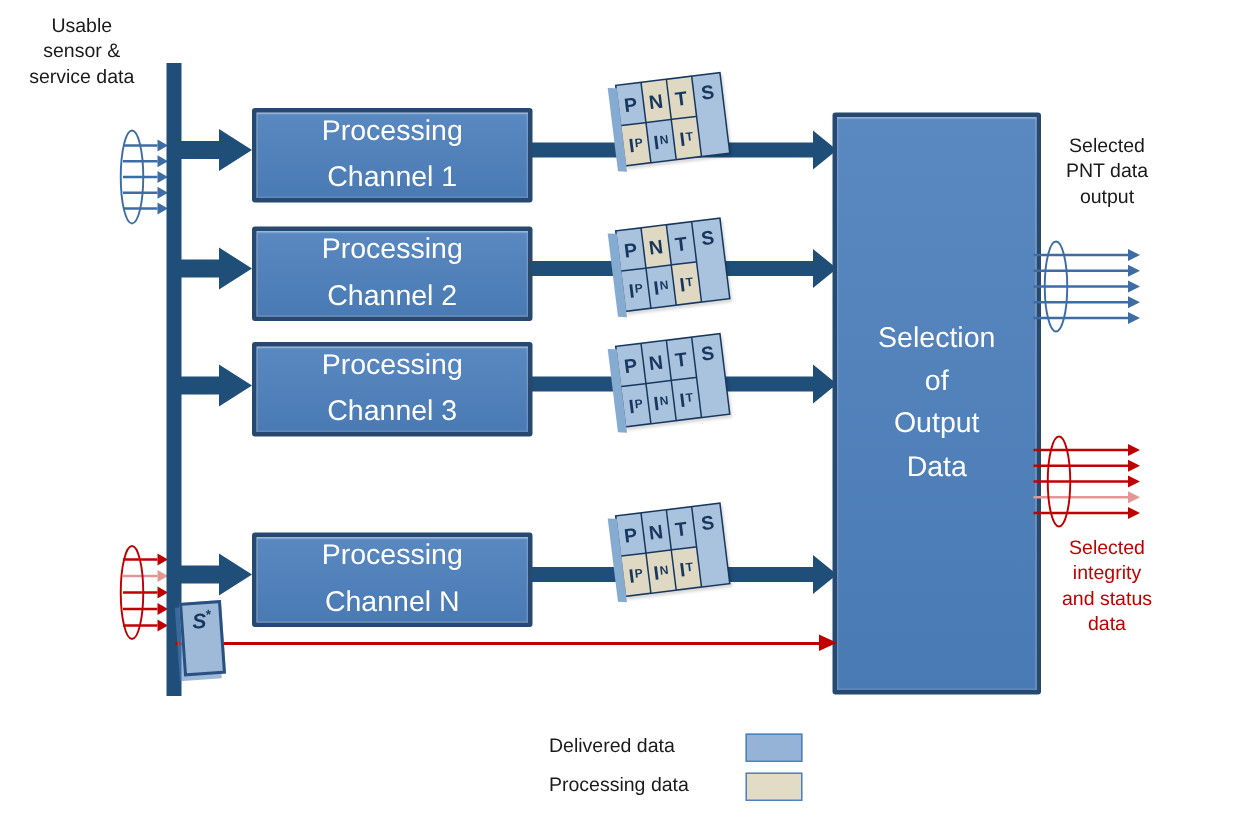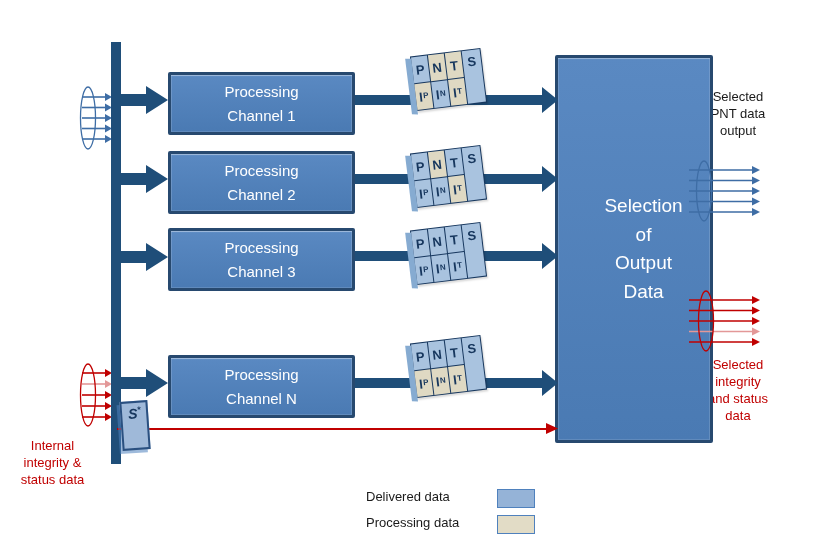--- a/index.html
+++ b/index.html
@@ -6,21 +6,21 @@
   #canvas{position:relative;width:825px;height:545px;background:#fff;overflow:hidden;
           font-family:"Liberation Sans",sans-serif;}
   .abs{position:absolute;}
   .lbl{font-size:13px;line-height:1.32;color:#1a1a1a;text-align:center;white-space:pre-line;}
   .lbl.red{color:#c00000;}
   
   .bus{background:#1f4e79;}
   .pbox{background:linear-gradient(#5a89c2,#4a7ab3);border:3px solid #27496f;border-radius:2px;
         box-shadow:inset 0 1px 1px rgba(255,255,255,.35), inset 0 0 0 1px rgba(255,255,255,.12);
         display:flex;align-items:center;justify-content:center;color:#fff;
-        font-size:15px;line-height:1.6;text-align:center;white-space:pre-line;}
+        font-size:19px;line-height:1.6;text-align:center;white-space:pre-line;}
   .selbox{background:linear-gradient(#5a89c2,#4a7ab3);border:3px solid #27496f;border-radius:2px;
         box-shadow:inset 0 1px 1px rgba(255,255,255,.3), inset 0 0 0 1px rgba(255,255,255,.12);
         display:flex;align-items:center;justify-content:center;color:#fff;
         font-size:19px;line-height:1.5;text-align:center;white-space:pre-line;z-index:1;}
   
   svg.fan{position:absolute;overflow:visible;}
   .bl{stroke:#3e6da5;stroke-width:1.6;fill:none;}
   .blh{fill:#3e6da5;stroke:none;}
   .rd{stroke:#c00000;stroke-width:1.6;fill:none;}
   .rdh{fill:#c00000;stroke:none;}
@@ -50,20 +50,23 @@
   
   .leg-lab{font-size:13px;color:#1a1a1a;}
   .swatch{position:absolute;width:36px;height:17px;border:1px solid #4f81bd;}
   .z1{z-index:1}.z2{z-index:2}.z3{z-index:3}
 </style>
 </head>
 <body>
 
 <div id="canvas">
 
+  <div class="abs lbl" style="left:2px;top:8px;width:105px;">Usable
+sensor &amp;
+service data</div>
 
   <div class="abs bus z2" style="left:111px;top:42px;width:10px;height:422px;"></div>
 
   <svg class="fan z1" style="left:78px;top:84px;" width="36" height="68">
     <line class="bl" x1="4" y1="13" x2="27" y2="13"></line>
       <polygon class="blh" points="27,9 34,13 27,17"></polygon>
     <line class="bl" x1="4" y1="23.5" x2="27" y2="23.5"></line>
       <polygon class="blh" points="27,19.5 34,23.5 27,27.5"></polygon>
     <line class="bl" x1="4" y1="34" x2="27" y2="34"></line>
       <polygon class="blh" points="27,30 34,34 27,38"></polygon>
@@ -241,21 +244,21 @@
     <div class="cell" style="background-color: rgb(223, 217, 195);">
         <span>I</span>
         <sub>N</sub>
       </div>
     <div class="cell" style="background-color: rgb(223, 217, 195);">
         <span>I</span>
         <sub>T</sub>
       </div>
   </div>
 
-  <div class="abs selbox" style="left:555px;top:55px;width:133px;height:382px;padding-left:19px;">
+  <div class="abs selbox" style="left:555px;top:75px;width:133px;height:382px;">
     <span>Selection
 of
 Output
 Data</span>
   </div>
 
   <div class="redline"></div>
   <svg class="fan z2" style="left:546px;top:423px;" width="12" height="11">
       <polygon class="rdh" points="0,0 12,5.5 0,11"></polygon>
     </svg>
@@ -293,23 +296,20 @@
     <line class="rd" x1="1" y1="46" x2="64" y2="46"></line>
       <polygon class="rdh" points="64,42 72,46 64,50"></polygon>
     <ellipse class="ell-r" cx="18" cy="25" rx="7.5" ry="30"></ellipse>
   </svg>
 
   <div class="abs lbl red" style="left:693px;top:356px;width:90px;">Selected
 integrity
 and status
 data</div>
 
-  <div class="abs lbl red" style="left:0px;top:437px;width:105px;">Internal
-integrity &amp;
-status data</div>
 
   <div>
     <div class="abs leg-lab" style="left:366px;top:489px;width:104px;">Delivered data</div>
     <div class="abs swatch" style="left: 497px; top: 489px; background-color: rgb(149, 179, 215);"></div>
     <div class="abs leg-lab" style="left:366px;top:515px;width:104px;">Processing data</div>
     <div class="abs swatch" style="left: 497px; top: 515px; background-color: rgb(226, 220, 198);"></div>
   </div>
 
 </div>
 

